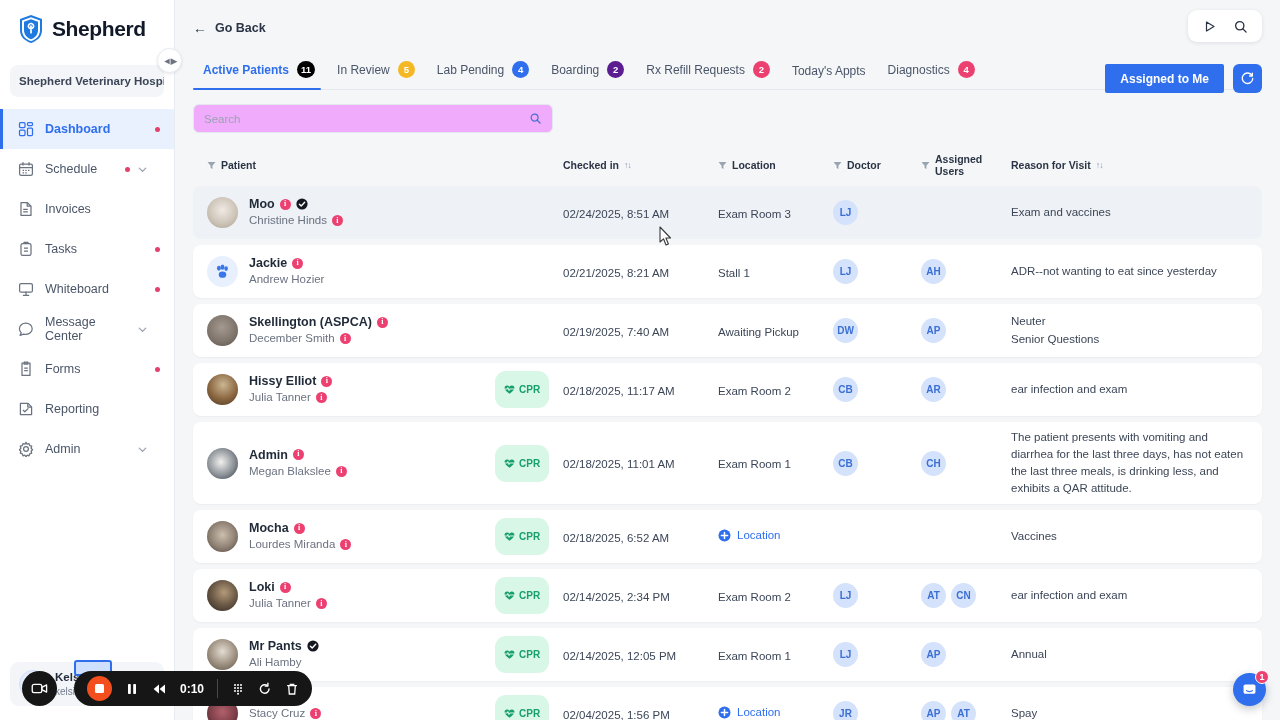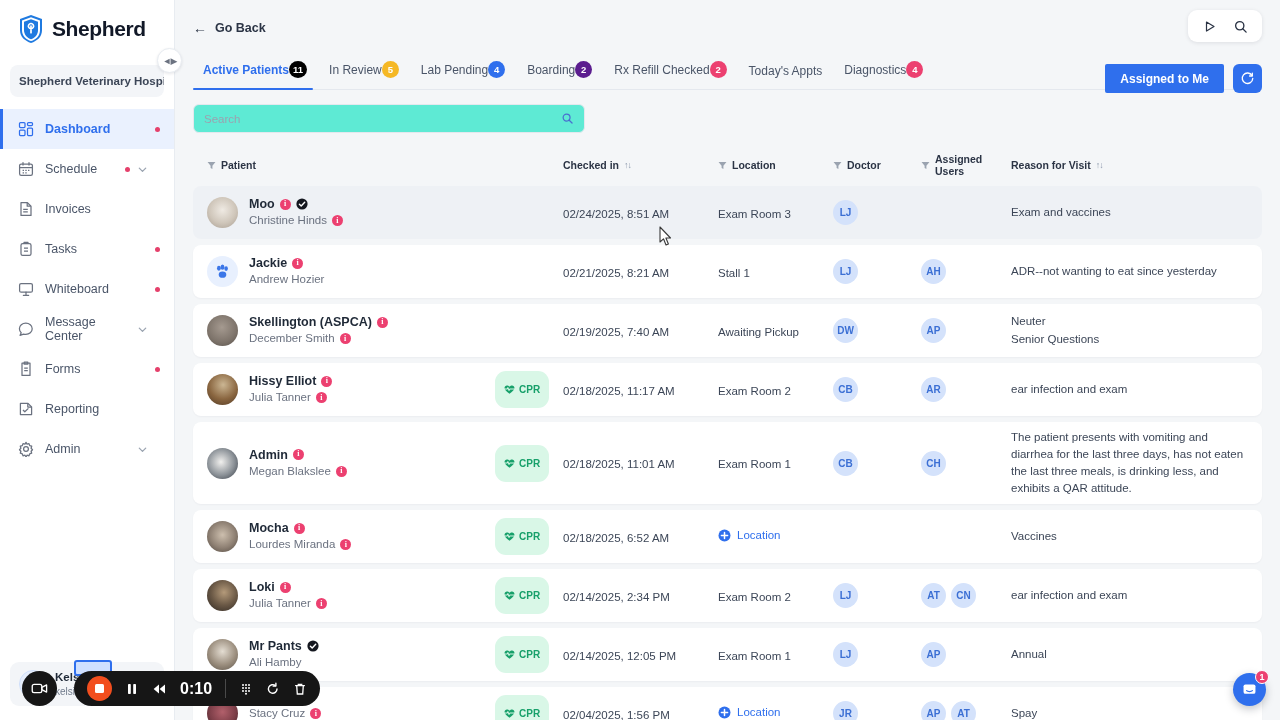--- a/index.html
+++ b/index.html
@@ -91,21 +91,21 @@
     background: #fff; border-radius: 9px;
     box-shadow: 0 1px 4px rgba(16,24,40,.10);
     height: 32px; display: flex; align-items: center; gap: 16px;
     padding: 0 14px;
   }
   .topright-pill .ic { width: 15px; height: 15px; color: #2b3445; cursor: pointer; display:block;}
 
   .tabs-wrap { position: relative; padding: 0 18px; }
   .tabs { display: flex; align-items: flex-end; gap: 0; border-bottom: 1px solid #e4e8ee; }
   .tab {
-    display: flex; align-items: center; 
+    display: flex; align-items: center; gap: 8px;
     padding: 6px 14px 11px 8px; font-size: 12px; color: #4a5568; cursor: pointer;
     position: relative; white-space: nowrap;
   }
   .tab:first-child { padding-left: 10px; }
   .tab.active { color: #2f6fed; font-weight: 600; }
   .tab.active::after {
     content: ""; position: absolute; left: 0; right: 8px; bottom: -1px;
     height: 2.5px; background: #2f6fed; border-radius: 2px;
   }
   .badge {
@@ -122,21 +122,21 @@
     font-family: "Liberation Sans", sans-serif;
   }
   .btn-icon {
     background: #2f6fed; color: #fff; border: none; border-radius: 6px;
     width: 29px; height: 29px; display: flex; align-items: center; justify-content: center; cursor: pointer;
   }
   .btn-icon svg { width: 15px; height: 15px; display:block; }
 
   .search-wrap { padding: 14px 18px 0 18px; }
   .search-box {
-    width: 392px; height: 29px; background: #5eead4;
+    width: 360px; height: 29px; background: #f0abfc;
     border: 1px solid #e4e8ee; border-radius: 6px;
     display: flex; align-items: center; padding: 0 10px;
   }
   .search-box input {
     flex: 1 1 auto; border: none; outline: none; font-size: 11.5px;
     color: #2d3748; background: transparent; font-family: "Liberation Sans", sans-serif;
   }
   .search-box input::placeholder { color: #9aa3b0; }
   .search-box .ic { width: 13px; height: 13px; color: #4a6ed0; flex: 0 0 13px; display:block; }
 
@@ -243,21 +243,21 @@
     height: 35px; border-radius: 18px; background: #161616;
     display: flex; align-items: center; gap: 0; padding: 0 13px; z-index: 60;
   }
   .rec-stop {
     width: 25px; height: 25px; border-radius: 50%; background: #f24e1e;
     display: flex; align-items: center; justify-content: center; cursor: pointer;
   }
   .rec-stop i { width: 9px; height: 9px; background: #fff; border-radius: 1.5px; display: block; }
   .rec-btn { color: #fff; display: flex; align-items: center; justify-content: center; cursor: pointer; margin-left: 13px; }
   .rec-btn svg { width: 14px; height: 14px; display: block; }
-  .rec-time { color: #fff; font-size: 16px; font-weight: bold; margin-left: 14px; font-family: "Liberation Sans", sans-serif; }
+  .rec-time { color: #fff; font-size: 12px; font-weight: bold; margin-left: 14px; font-family: "Liberation Sans", sans-serif; }
   .rec-sep { width: 1px; height: 19px; background: #4a4a4a; margin: 0 13px; }
 
   
   .focus-ghost {
     position: absolute; left: 74px; bottom: 44px;
     width: 38px; height: 16px; border: 2px solid #2f6fed; border-radius: 3px;
     background: #cfe0ff; z-index: 50;
   }
 </style>
 </head>
@@ -428,21 +428,21 @@
           </div>
           <div class="tab">
             <span>Lab Pending</span>
             <span class="badge" style="background:#2f6fed">4</span>
           </div>
           <div class="tab">
             <span>Boarding</span>
             <span class="badge" style="background:#5b1d8f">2</span>
           </div>
           <div class="tab">
-            <span>Rx Refill Checked</span>
+            <span>Rx Refill Requests</span>
             <span class="badge" style="background:#ec4070">2</span>
           </div>
           <div class="tab">
             <span>Today's Appts</span>
           </div>
           <div class="tab">
             <span>Diagnostics</span>
             <span class="badge" style="background:#ec4070">4</span>
           </div>
         </div>

